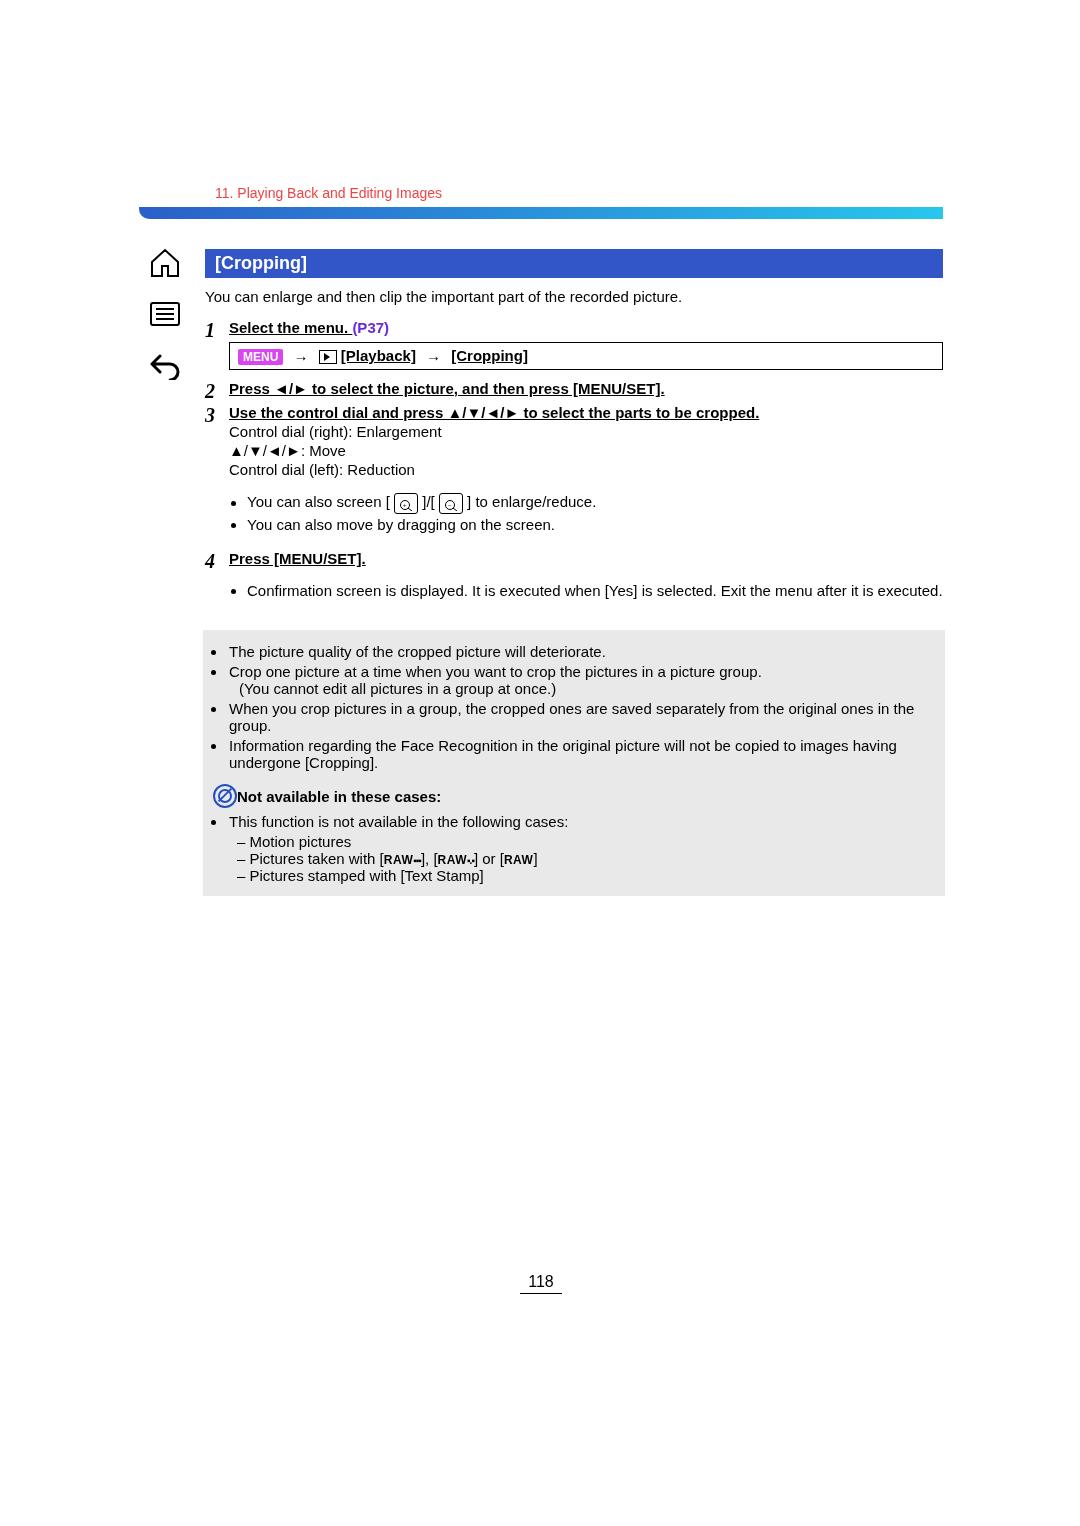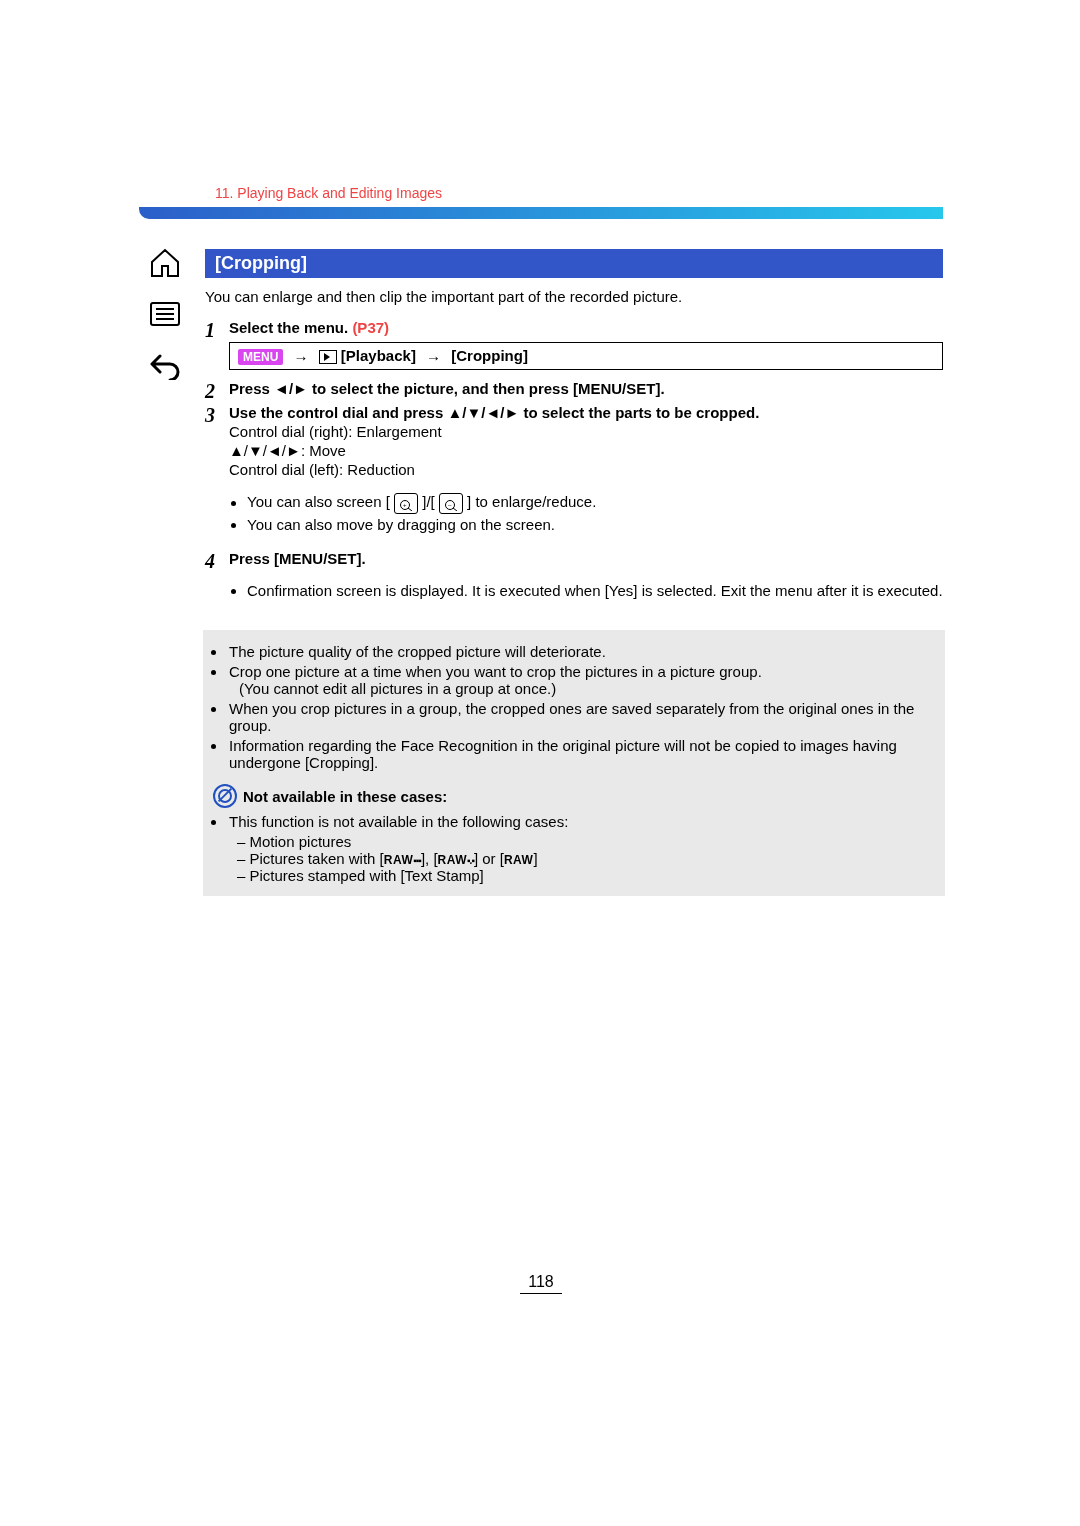--- a/index.html
+++ b/index.html
@@ -87,22 +87,22 @@
     flex: none;
     font-style: italic;
     font-weight: bold;
     font-family: "Times New Roman", serif;
     font-size: 20px;
     line-height: 22px;
   }
   .stepbody {
     flex: 1;
   }
-  .bold { font-weight: bold; }
-  .link { color: #ef4444; font-weight: bold; }
+  .bold { font-weight: bold; text-decoration: underline; }
+  .link { color: #6d28d9; font-weight: bold; }
   .menu-pill {
     display: inline-block;
     background: #d946ef;
     color: #fff;
     font-weight: bold;
     font-size: 12px;
     padding: 1px 5px;
     border-radius: 2px;
     vertical-align: middle;
   }
@@ -143,21 +143,20 @@
     background: #e9e9e9;
     margin: 16px -2px 12px -2px;
     padding: 10px 10px 12px 10px;
   }
   .gray-box ul { margin:0; padding-left: 14px; }
   .gray-box li { list-style: disc; margin: 3px 0; padding-left: 2px; font-size:15px; }
   .gray-box li .indent { padding-left: 10px; display:block; }
   .notavail {
     display:flex;
     align-items:center;
-    gap:6px;
     padding: 10px 0 2px 0;
     font-weight: bold;
   }
   .notavail-icon{
     display:inline-block;
     width:20px;height:20px;
     border:2px solid #2250c0;
     border-radius:50%;
     position:relative;
   }

